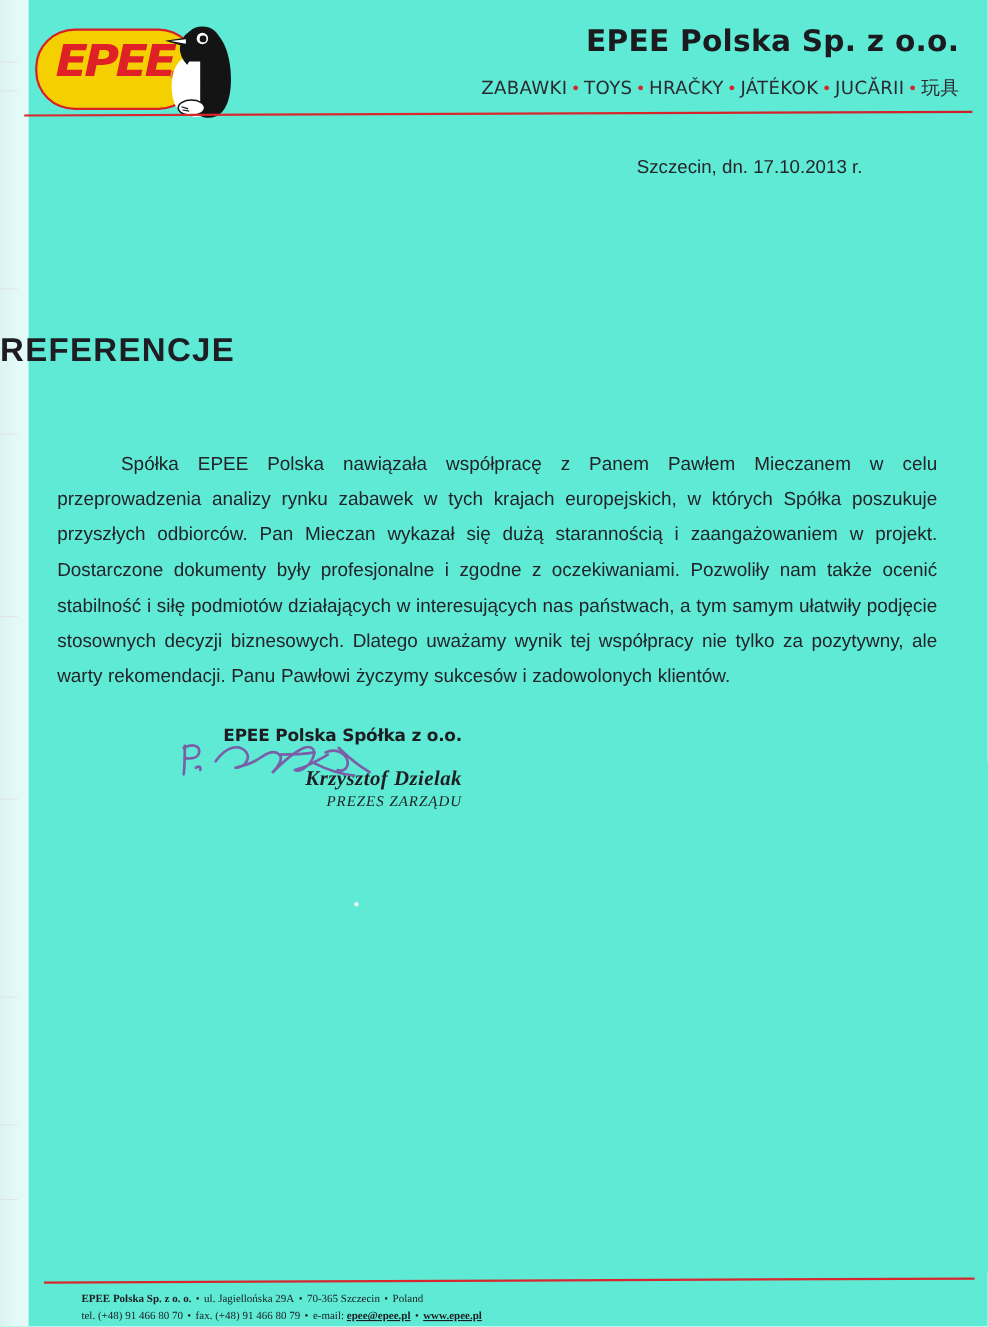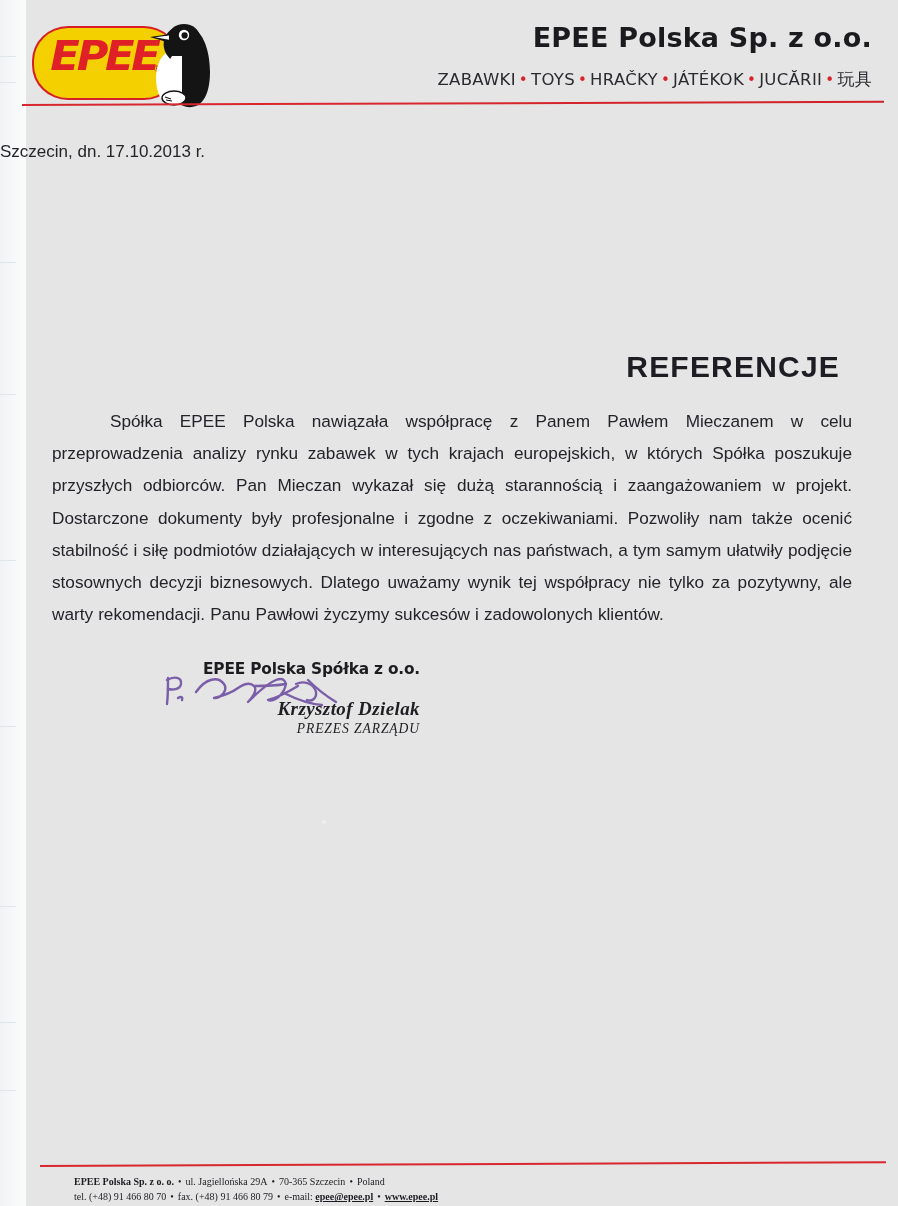--- a/index.html
+++ b/index.html
@@ -8,21 +8,21 @@
     background: #ffffff;
   }
   body {
     font-family: "Liberation Sans", sans-serif;
     -webkit-font-smoothing: antialiased;
   }
   .page {
     position: relative;
     width: 898px;
     height: 1206px;
-    background: #e5e5e5;
+    background: #5eead4;
     overflow: hidden;
   }
 
   
   .scan-edge {
     position: absolute;
     left: 0; top: 0;
     width: 26px; height: 1206px;
     background:
       linear-gradient(to right, #f2f5f7 0%, #fafcfd 55%, #ffffff 100%);
@@ -124,37 +124,37 @@
     background: linear-gradient(to right, #d8272e 0%, #d8272e 45%, #cf2128 100%);
     transform: rotate(-0.22deg);
     transform-origin: left center;
   }
 
   
   .date-line {
     position: absolute;
     left: 0; top: 142px;
     width: 880px;
+    text-align: right;
     padding-right: 96px;
     box-sizing: border-box;
     font-size: 17px;
     color: #24242a;
   }
 
   
   .doc-title {
     position: absolute;
     left: 0; top: 302px;
     width: 840px;
-    text-align: right;
+    text-align: left;
     font-size: 30px;
     font-weight: bold;
     letter-spacing: 1.2px;
     color: #1d1d23;
-    margin-top: 48px;
   }
 
   
   .body-text {
     position: absolute;
     left: 52px; top: 405px;
     width: 800px;
     font-size: 17.2px;
     line-height: 32.2px;
     text-align: justify;

